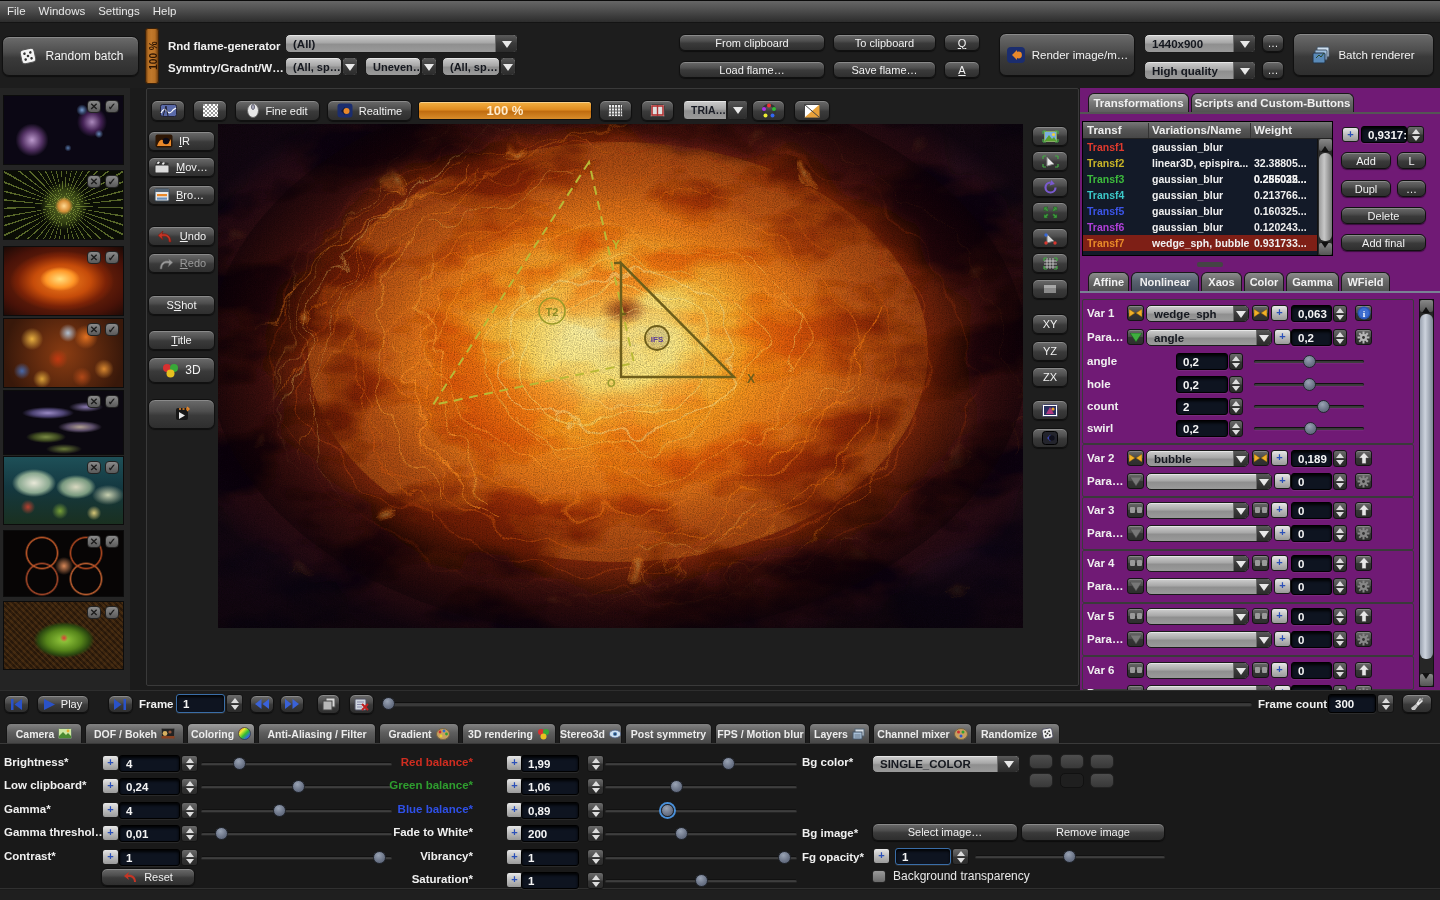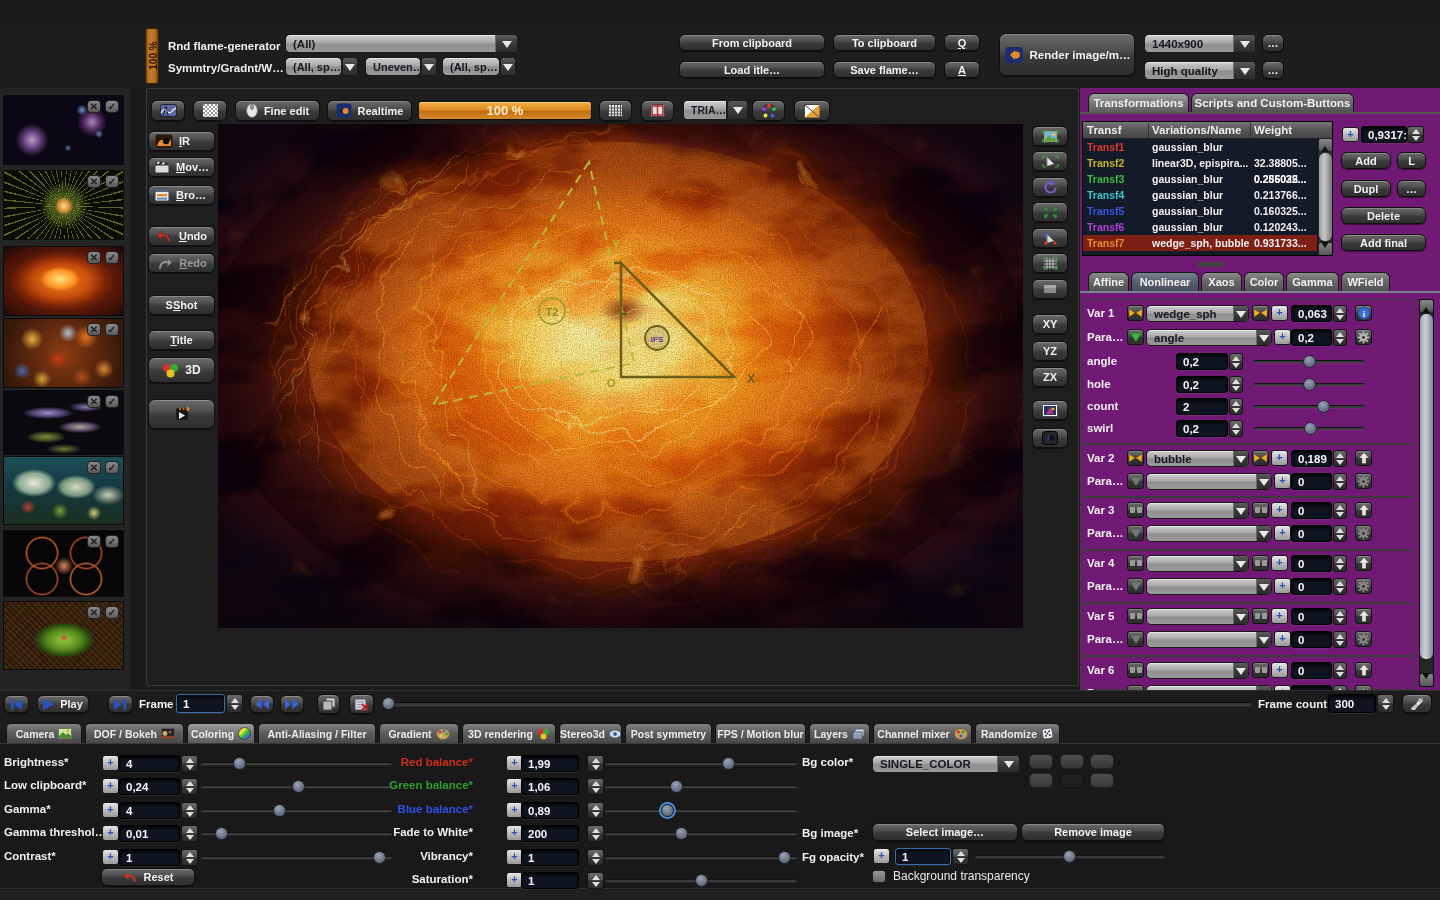--- a/index.html
+++ b/index.html
@@ -12,21 +12,21 @@
   background:linear-gradient(180deg,#666 0,#4d4d4d 45%,#383838 80%,#2d2d2d 100%);
   border-top:1px solid #0a0a0a; border-bottom:1px solid #141414;
   color:#e8e8e8; font-size:11.5px; line-height:21px; }
 #menubar span { margin-left:13px; }
 #menubar span:first-child { margin-left:7px; }
 
 
 .btn { position:absolute; border-radius:7px; border:1px solid #101010;
   background:linear-gradient(180deg,#6b6b6b 0,#4e4e4e 40%,#3a3a3a 55%,#2e2e2e 100%);
   box-shadow:inset 0 1px 0 rgba(255,255,255,.22), 0 1px 1px rgba(0,0,0,.5);
-  color:#f2f2f2; font-weight:bold; font-size:12px; text-align:center;
+  color:#f2f2f2; font-weight:normal; font-size:12px; text-align:center;
   display:flex; align-items:center; justify-content:center; gap:6px; }
 .btn.sm { font-size:11px; border-radius:6px; }
 .dd { position:absolute; border-radius:5px; border:1px solid #1a1a1a; display:flex;
   background:linear-gradient(180deg,#cfcfcf 0,#a8a8a8 45%,#8f8f8f 55%,#9a9a9a 100%);
   box-shadow:inset 0 1px 0 rgba(255,255,255,.5);
   color:#15181f; font-weight:bold; font-size:11.5px; align-items:center; }
 .dd .txt { padding-left:7px; flex:1; white-space:nowrap; overflow:hidden; }
 .dd .arr { width:22px; align-self:stretch; border-left:1px solid #6a6a6a;
   border-radius:0 4px 4px 0; display:flex; align-items:center; justify-content:center;
   background:linear-gradient(180deg,#848484 0,#5f5f5f 50%,#4a4a4a 100%); }
@@ -99,21 +99,34 @@
 .btab.on { background:linear-gradient(180deg,#9e9e9e 0,#787878 45%,#5c5c5c 100%); }
 
 
 #params { position:absolute; left:0; top:743px; width:1440px; height:146px; background:#191919;
   border-top:1px solid #3a3a3a; border-bottom:1px solid #303030; }
 #bottomstrip { position:absolute; left:0; top:890px; width:1440px; height:10px; background:#1f1f1f; }
 </style>
 </head>
 <body>
 <div id="root">
+  <div id="menubar"><span>File</span><span>Windows</span><span>Settings</span><span>Help</span></div>
   <div id="toolbar">
+    <div class="btn" style="left:2px;top:13px;width:137px;height:40px;">
+      <svg width="22" height="22" viewBox="0 0 22 22">
+          <g transform="rotate(-12 11 11)">
+            <rect x="4" y="4" width="14" height="14" rx="3" fill="#f4f4f4" stroke="#555"></rect>
+            <circle cx="8" cy="8" r="1.3" fill="#333"></circle>
+            <circle cx="14" cy="8" r="1.3" fill="#333"></circle>
+            <circle cx="11" cy="11" r="1.3" fill="#333"></circle>
+            <circle cx="8" cy="14" r="1.3" fill="#333"></circle>
+            <circle cx="14" cy="14" r="1.3" fill="#333"></circle>
+          </g>
+        </svg>
+      Random batch</div>
     <div id="otab">
         <span>100 %</span>
       </div>
     <div class="lbl" style="left:168px;top:17px;">Rnd flame-generator</div>
     <div class="lbl" style="left:168px;top:39px;">Symmtry/Gradnt/W…</div>
     <div class="dd dk" style="left:285px;top:11px;width:233px;height:19px;">
         <span class="txt">(All)</span>
         <span class="arr"></span>
       </div>
     <div class="dd dk" style="left:285px;top:34px;width:57px;height:19px;">
@@ -128,21 +141,21 @@
     <div class="dd dk" style="left:421px;top:34px;width:16px;height:19px;">
         <span class="arr" style="border-left:none;border-radius:4px;width:16px;"></span>
       </div>
     <div class="dd dk" style="left:442px;top:34px;width:58px;height:19px;">
         <span class="txt" style="font-size:11px;">(All, sp…</span>
       </div>
     <div class="dd dk" style="left:500px;top:34px;width:16px;height:19px;">
         <span class="arr" style="border-left:none;border-radius:4px;width:16px;"></span>
       </div>
     <div class="btn sm" style="left:679px;top:11px;width:146px;height:17px;">From clipboard</div>
-    <div class="btn sm" style="left:679px;top:38px;width:146px;height:17px;">Load itle…</div>
+    <div class="btn sm" style="left:679px;top:38px;width:146px;height:17px;">Load flame…</div>
     <div class="btn sm" style="left:833px;top:11px;width:103px;height:17px;">To clipboard</div>
     <div class="btn sm" style="left:833px;top:38px;width:103px;height:17px;">Save flame…</div>
     <div class="btn sm" style="left:944px;top:11px;width:36px;height:17px;">
         <span style="text-decoration:underline;">Q</span>
       </div>
     <div class="btn sm" style="left:944px;top:38px;width:36px;height:17px;">
         <span style="text-decoration:underline;">A</span>
       </div>
     <div class="btn" style="left:999px;top:10px;width:136px;height:43px;">
       <svg width="20" height="18" viewBox="0 0 20 18">
@@ -155,20 +168,29 @@
     <div class="dd dk" style="left:1144px;top:11px;width:112px;height:19px;">
         <span class="txt">1440x900</span>
         <span class="arr"></span>
       </div>
     <div class="btn sm" style="left:1262px;top:11px;width:22px;height:18px;">…</div>
     <div class="dd dk" style="left:1144px;top:38px;width:112px;height:19px;">
         <span class="txt">High quality</span>
         <span class="arr"></span>
       </div>
     <div class="btn sm" style="left:1262px;top:38px;width:22px;height:18px;">…</div>
+    <div class="btn" style="left:1293px;top:10px;width:141px;height:43px;">
+      <svg width="20" height="18" viewBox="0 0 20 18">
+          <rect x="5" y="1" width="12" height="10" rx="1" fill="#cfe0f0" stroke="#456"></rect>
+          <rect x="3" y="4" width="12" height="10" rx="1" fill="#9fc0e0" stroke="#456"></rect>
+          <rect x="1" y="7" width="12" height="10" rx="1" fill="#5a8ab8" stroke="#234"></rect>
+          <path d="M4 12 l3 -3 l2 2 l3 -4" stroke="#2a4a2a" fill="none"></path>
+        </svg>
+      <span style="font-size:11.5px;">Batch renderer</span>
+      </div>
   </div>
   <div id="thumbs">
     <div class="thumb" style="top:7px;height:70px;background:
       radial-gradient(circle 8px at 78px 14px,#79c 0,#346 40%,transparent 70%),
       radial-gradient(circle 6px at 95px 38px,#68b 0,transparent 70%),
       radial-gradient(circle 5px at 64px 52px,#57a 0,transparent 70%),
       radial-gradient(circle 22px at 28px 44px,#b9c 0,#536 45%,transparent 75%),
       radial-gradient(circle 20px at 88px 26px,#a8b 0,#425 45%,transparent 75%),#0b0714;">
       <div class="tbtn" style="left:83px;">✕</div>
         <div class="tbtn" style="left:101px;">✓</div>

